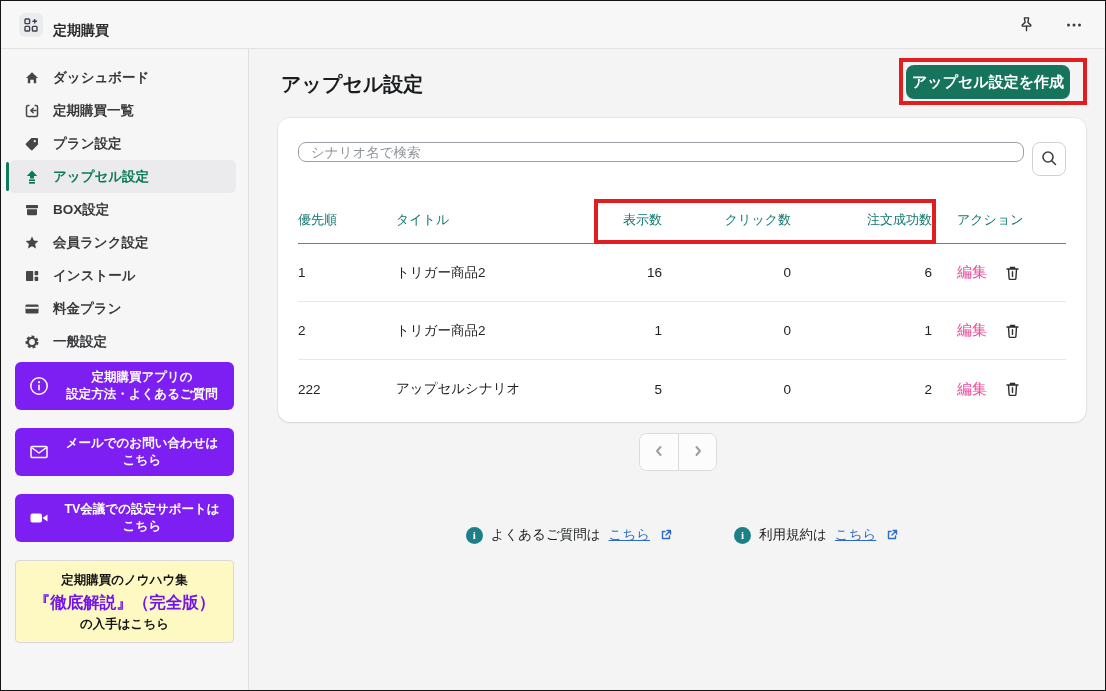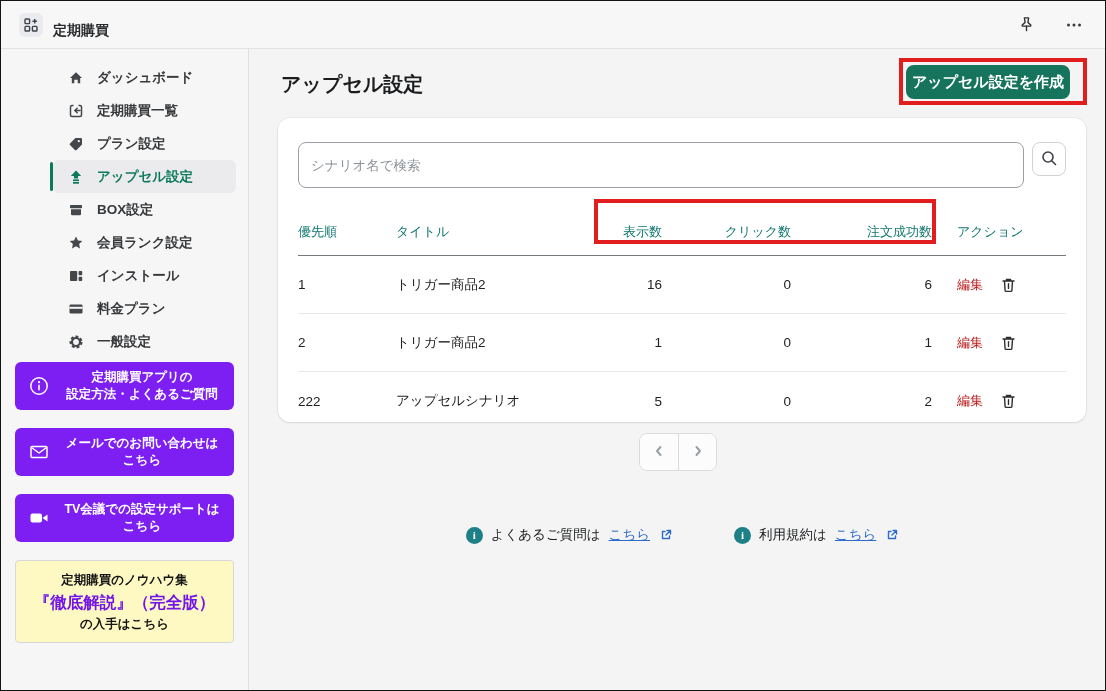--- a/index.html
+++ b/index.html
@@ -10,21 +10,21 @@
   
   #topbar { position:absolute; top:0; left:0; right:0; height:48px; background:#f7f7f8; border-bottom:1px solid #e2e2e4; display:flex; align-items:center; padding:0 18px; }
   .app-badge { width:24px; height:24px; border-radius:6px; background:#e9ebee; display:flex; align-items:center; justify-content:center; margin-right:10px; }
   .topbar-title { font-size:14px; font-weight:700; color:#27292b;margin-top:12px; }
   .topbar-right { margin-left:auto; display:flex; align-items:center; gap:22px; }
   .icon-btn { width:26px; height:26px; display:flex; align-items:center; justify-content:center; cursor:pointer; }
 
   
   #sidebar { position:absolute; top:48px; left:0; bottom:0; width:248px; background:#f6f6f7; border-right:1px solid #dfdfe1; }
   #nav { padding-top:12px; }
-  .nav-item { position:relative; height:33px; display:flex; align-items:center; gap:13px; padding-left:22px; font-size:13.5px; font-weight:700; color:#37393b; cursor:pointer;margin-left:44px; }
+  .nav-item { position:relative; height:33px; display:flex; align-items:center; gap:13px; padding-left:22px; font-size:13.5px; font-weight:700; color:#37393b; cursor:pointer; }
   .nav-item .nicon { width:17px; height:17px; flex:0 0 17px; display:flex; align-items:center; justify-content:center; }
   .nav-item.active { color:#0c7a5a; }
   .nav-item.active .hl { position:absolute; left:8px; right:12px; top:0; bottom:0; background:#ebebed; border-radius:6px; z-index:0; }
   .nav-item.active .bar { position:absolute; left:5px; top:2px; bottom:2px; width:3px; background:#0c7a5a; border-radius:2px; }
   .nav-item > span, .nav-item > .nicon { position:relative; z-index:1; }
 
   .promo { margin:4px 14px 18px; height:48px; border-radius:6px; background:#7d1ff2; color:#fff; display:flex; align-items:center; padding:0 10px 0 12px; gap:9px; cursor:pointer; }
   .promo:first-of-type { margin-top:18px; }
   .promo .picon { width:24px; height:24px; flex:0 0 24px; display:flex; align-items:center; justify-content:center; }
   .promo .ptext { flex:1; text-align:center; font-size:12.5px; font-weight:700; line-height:1.35; }
@@ -37,31 +37,31 @@
   #main { position:absolute; top:48px; left:249px; right:0; bottom:0; }
   #page-title { position:absolute; left:31px; top:22px; font-size:20px; font-weight:700; color:#1a1c1d; }
   #create-btn { position:absolute; left:656px; top:16px; width:164px; height:34px; background:#16735c; color:#fff; font-size:15px; font-weight:600; border:none; border-radius:8px; cursor:pointer; font-family:inherit; }
 
   .annotation { position:absolute; border:4px solid #e21d1d; pointer-events:none; z-index:9; }
   #annot-button { left:649px; top:9px; width:188px; height:47px; }
   #annot-headers { left:344px; top:150px; width:342px; height:45px; }
 
   #card { position:absolute; left:28px; top:69px; width:808px; height:304px; background:#fff; border-radius:12px; box-shadow:0 1px 2px rgba(0,0,0,.09), 0 0 0 1px rgba(0,0,0,.04); padding:0 20px; }
   #search-row { display:flex; gap:8px; margin-top:24px; }
-  #search-input { flex:1; height:46px; border:1px solid #9aa0a6; border-radius:8px; padding:0 12px; font-size:13.5px; font-family:inherit; color:#202223; background:#fff; }
+  #search-input { flex:1; height:20px; border:1px solid #9aa0a6; border-radius:8px; padding:0 12px; font-size:13.5px; font-family:inherit; color:#202223; background:#fff; }
   #search-input::placeholder { color:#8e9398; }
   #search-btn { width:34px; height:34px; border:1px solid #cfd2d5; border-radius:8px; background:#fff; display:flex; align-items:center; justify-content:center; cursor:pointer; }
 
   .trow { display:grid; grid-template-columns:98px 170px 96px 129px 141px 1fr; align-items:center; }
   #thead { margin-top:20px; height:48px; border-bottom:1px solid #73787d; font-size:13px; font-weight:500; color:#0f766e; }
   .tbody-row { height:58px; border-bottom:1px solid #e6e8ea; font-size:13.5px; color:#202223; }
   .tbody-row:last-child { border-bottom:none; }
   .num { text-align:right; }
   .action-cell { padding-left:25px; display:flex; align-items:center; gap:17px;text-align:center; }
-  .edit-link { color:#b91c1c; font-size:13px; text-decoration:none; cursor:pointer; }
+  .edit-link { color:#ec4899; font-size:15px; text-decoration:none; cursor:pointer; }
   .trash { width:17px; height:17px; display:flex; align-items:center; justify-content:center; cursor:pointer; }
 
   #pagination { position:absolute; left:389px; top:384px; display:flex; border:1px solid #d9dbde; border-radius:8px; background:#fdfdfd; overflow:hidden; }
   .page-btn { width:38px; height:36px; display:flex; align-items:center; justify-content:center; background:#fcfcfc; border:none; cursor:pointer; }
   .page-btn + .page-btn { border-left:1px solid #d9dbde; }
 
   #footer-links { position:absolute; left:28px; top:477px; width:808px; display:flex; justify-content:center; gap:62px; align-items:center; }
   .flink { display:flex; align-items:center; gap:8px; font-size:13.5px; color:#202223; }
   .info-dot { width:17px; height:17px; border-radius:50%; background:#1c8086; color:#fff; display:flex; align-items:center; justify-content:center; font-size:11px; font-weight:700; font-family:"Liberation Serif",serif; }
   .blue-link { color:#2e6bc8; text-decoration:underline; cursor:pointer; }

